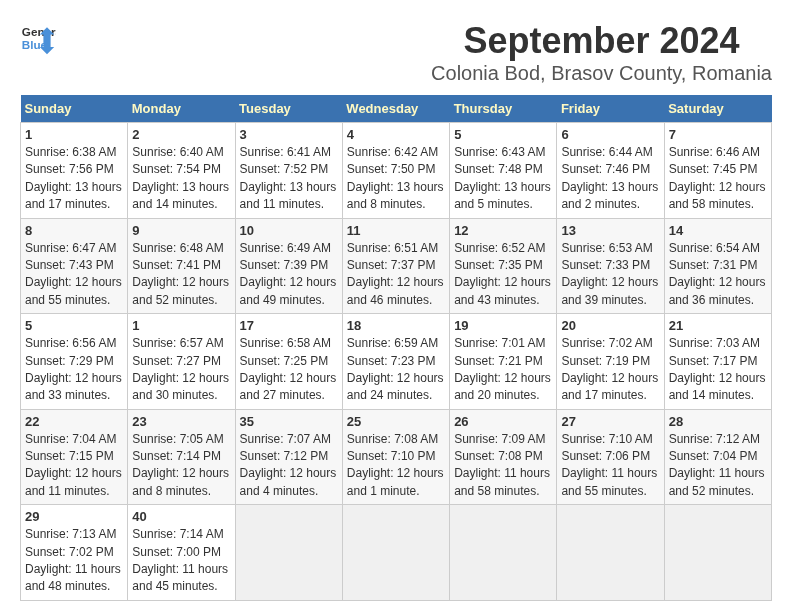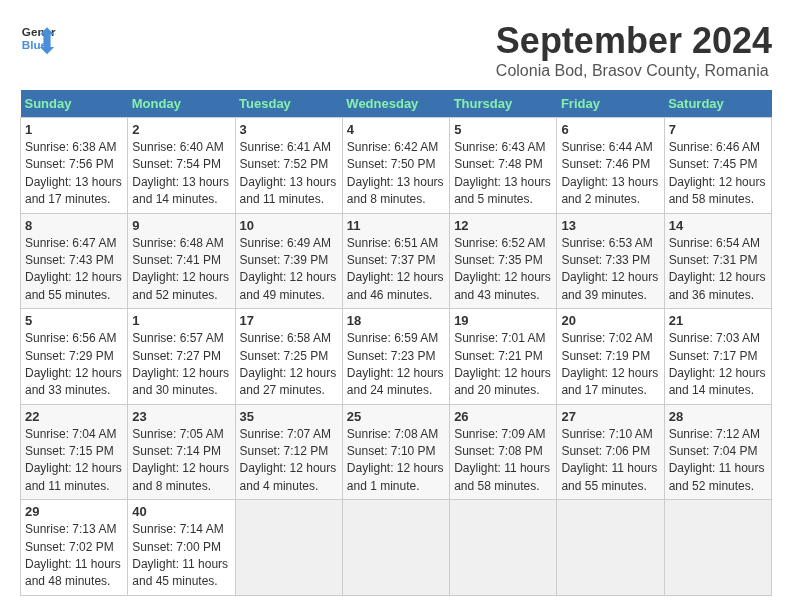--- a/index.html
+++ b/index.html
@@ -19,39 +19,39 @@
     .logo {
       display: flex;
       align-items: center;
       gap: 4px;
     }
     .logo-icon {
       width: 36px;
       height: 36px;
     }
     .title-section {
-      text-align: left;
+      text-align: center;
     }
     .month-title {
       font-size: 36px;
       font-weight: bold;
       color: #333;
     }
     .location-title {
-      font-size: 16px;
+      font-size: 20px;
       color: #555;
     }
     table {
       width: 100%;
       border-collapse: collapse;
       font-size: 11px;
     }
     thead tr th {
       background-color: #3a72b0;
-      color: #86efac;
+      color: #fef9c3;
       padding: 6px 4px;
       text-align: left;
       font-size: 13px;
       font-weight: bold;
       margin-left: 8px;
     }
     tbody tr td {
       vertical-align: top;
       padding: 4px 4px;
       border: 1px solid #ccc;

